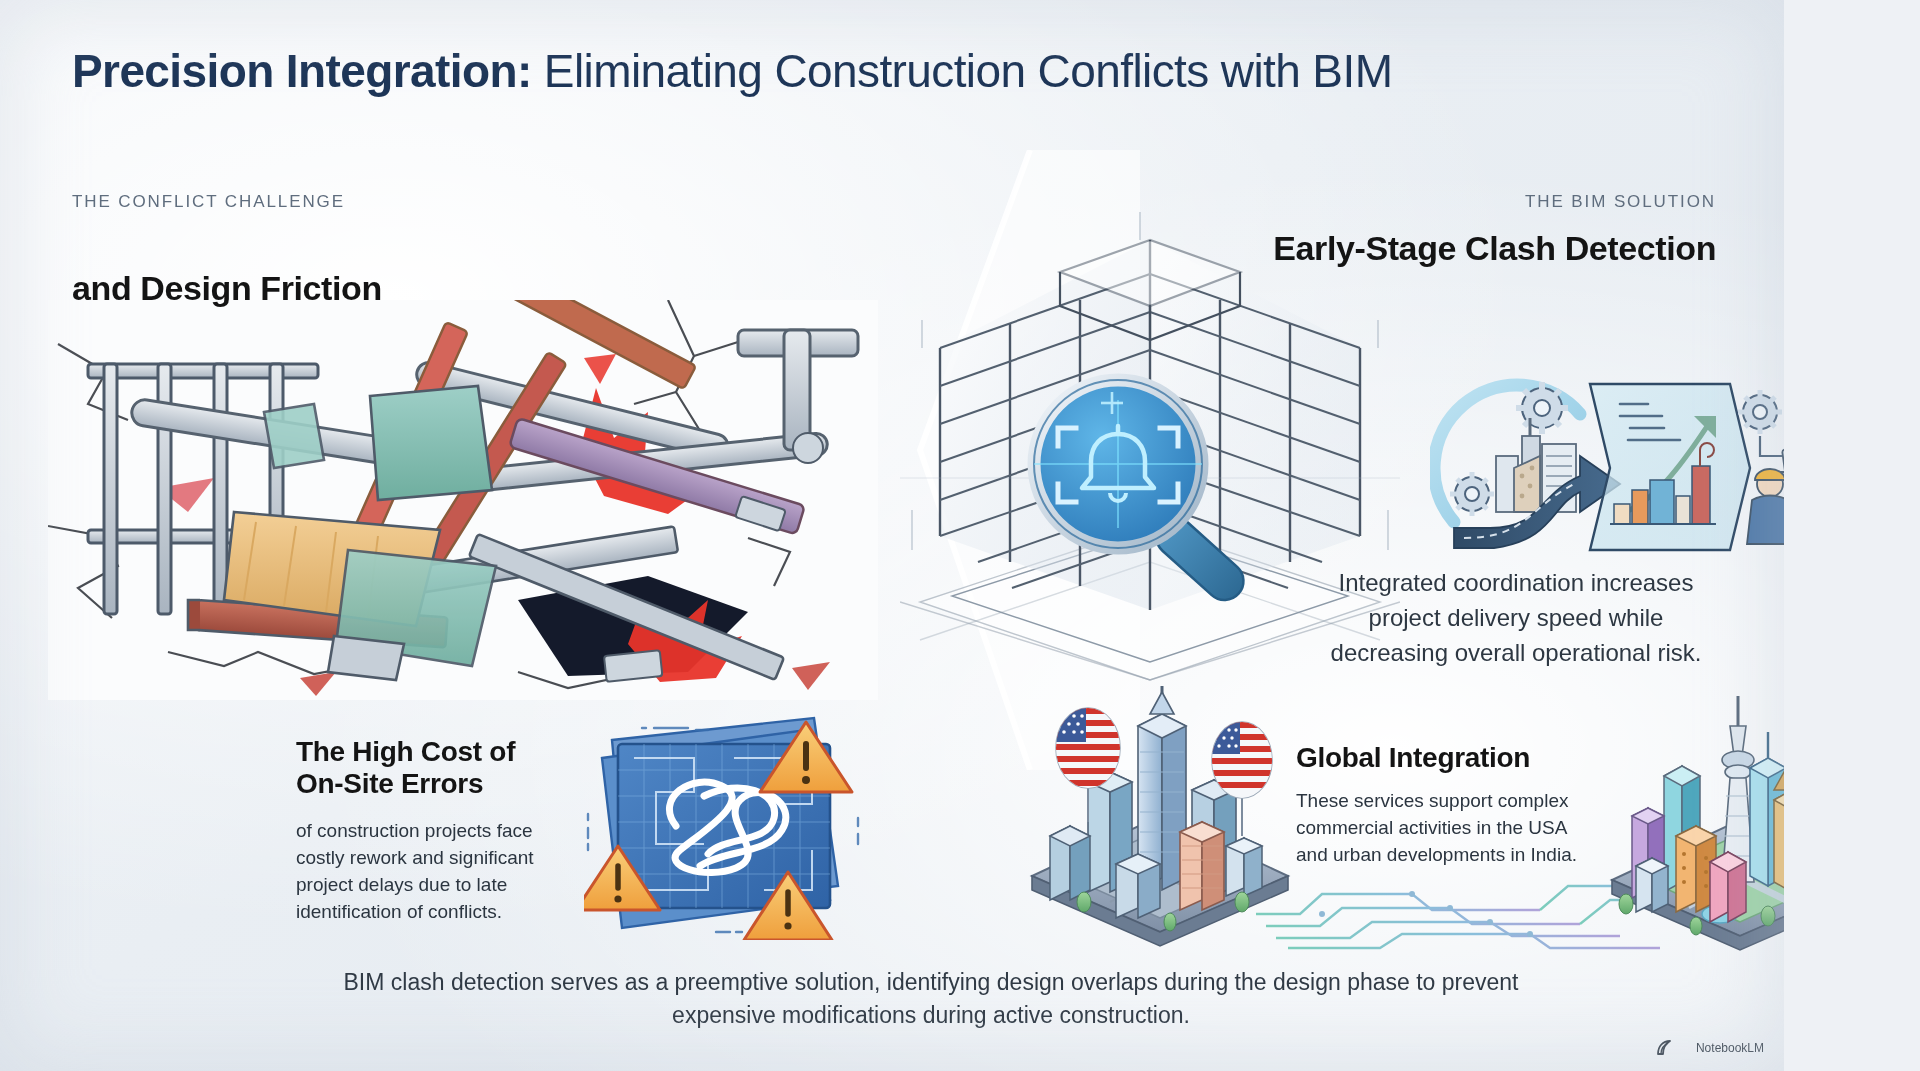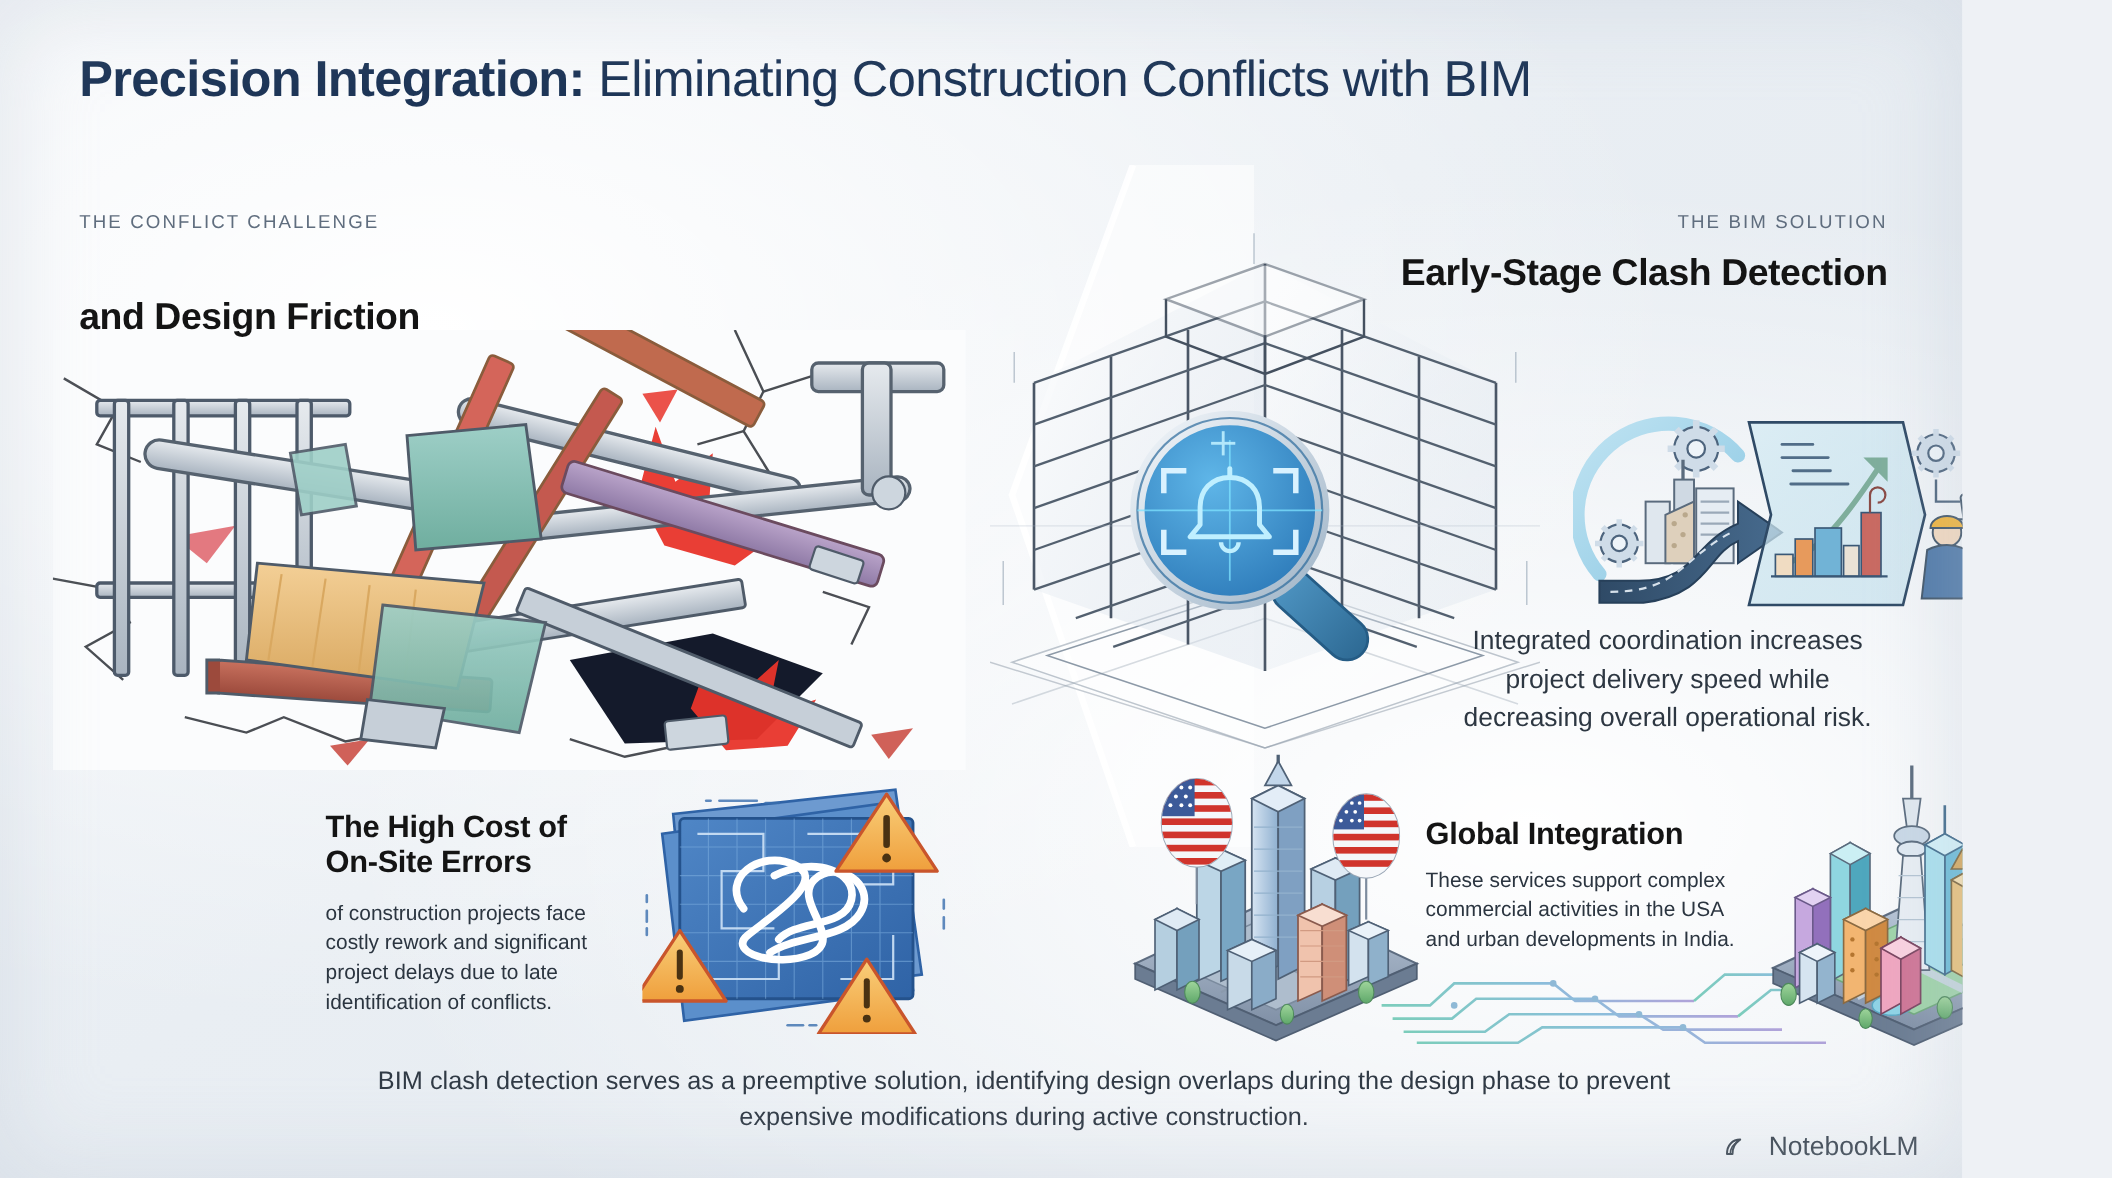--- a/index.html
+++ b/index.html
@@ -67,23 +67,23 @@
   .global-heading { left: 1296px; top: 742px; }
   .global-body    { left: 1296px; top: 788px; width: 302px; }
 
   .footer-note {
     position: absolute; left: 50%; transform: translateX(-50%);
     top: 966px; width: 1180px; text-align: center;
     font-size: 23px; line-height: 1.42; color: #303a45; margin-left: 39px;
   }
 
   .watermark {
-    position: absolute; right: 40px; bottom: 14px;
+    position: absolute; right: 20px; bottom: 14px;
     display: flex; align-items: center; gap: 21px;
-    font-size: 24px; color: #2f3a46; opacity: .92;
+    font-size: 12px; color: #2f3a46; opacity: .92;
   }
 
   
   .ill { position: absolute; }
 
   
   .split {
     position: absolute; left: 880px; top: 150px;
     width: 260px; height: 620px; pointer-events: none;
   }

